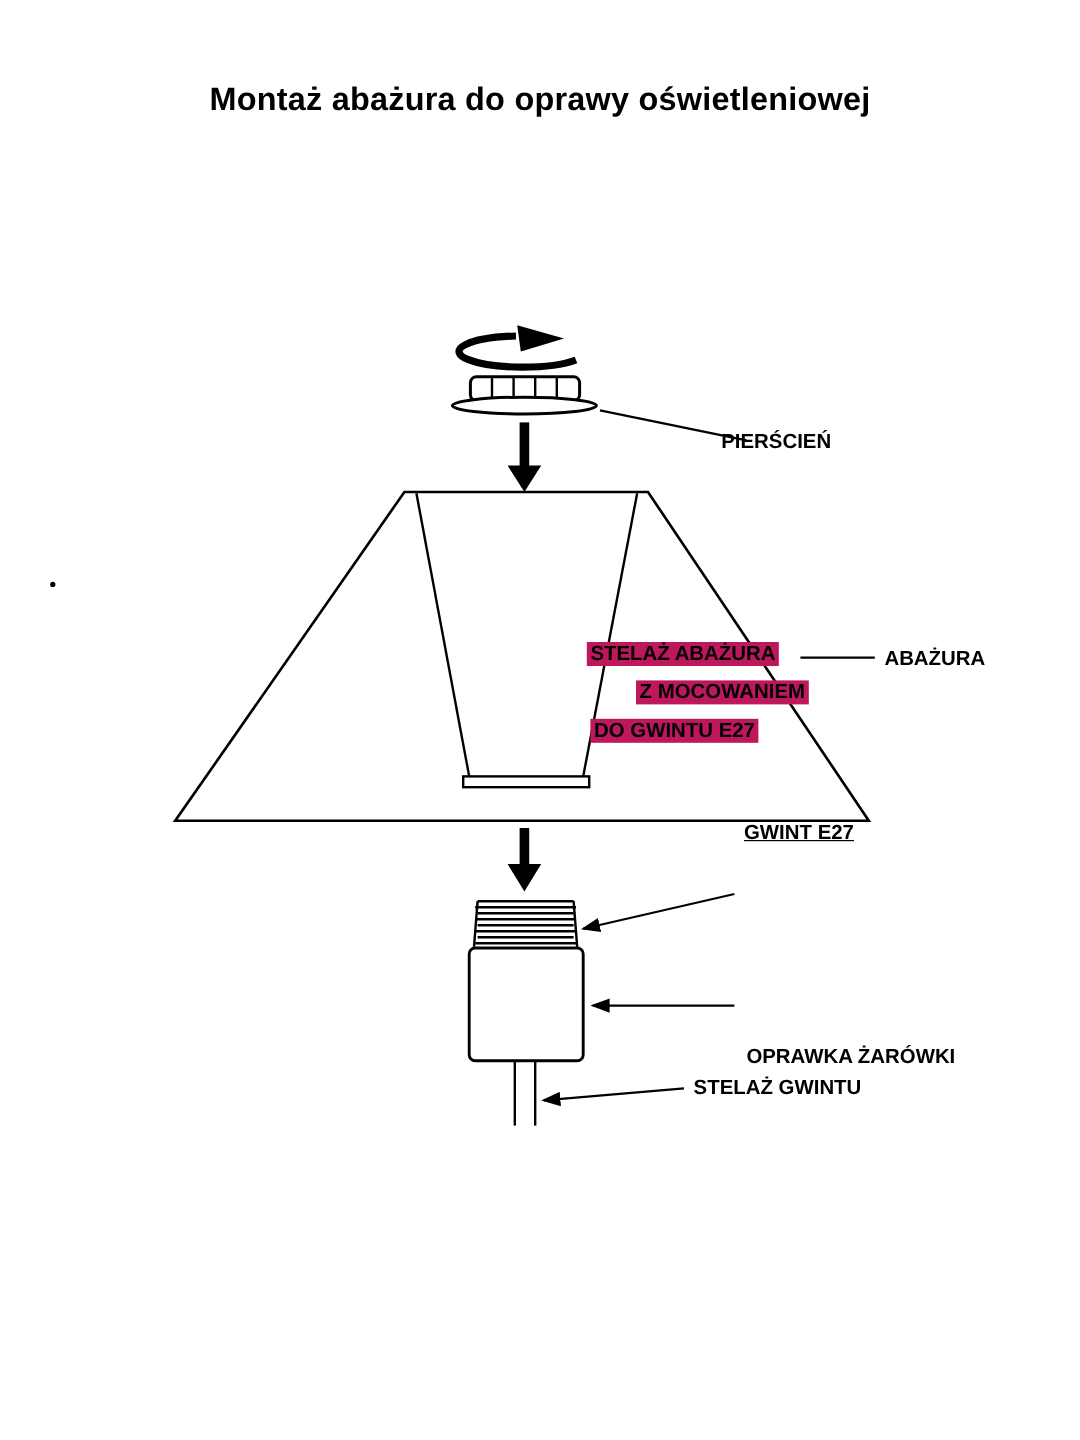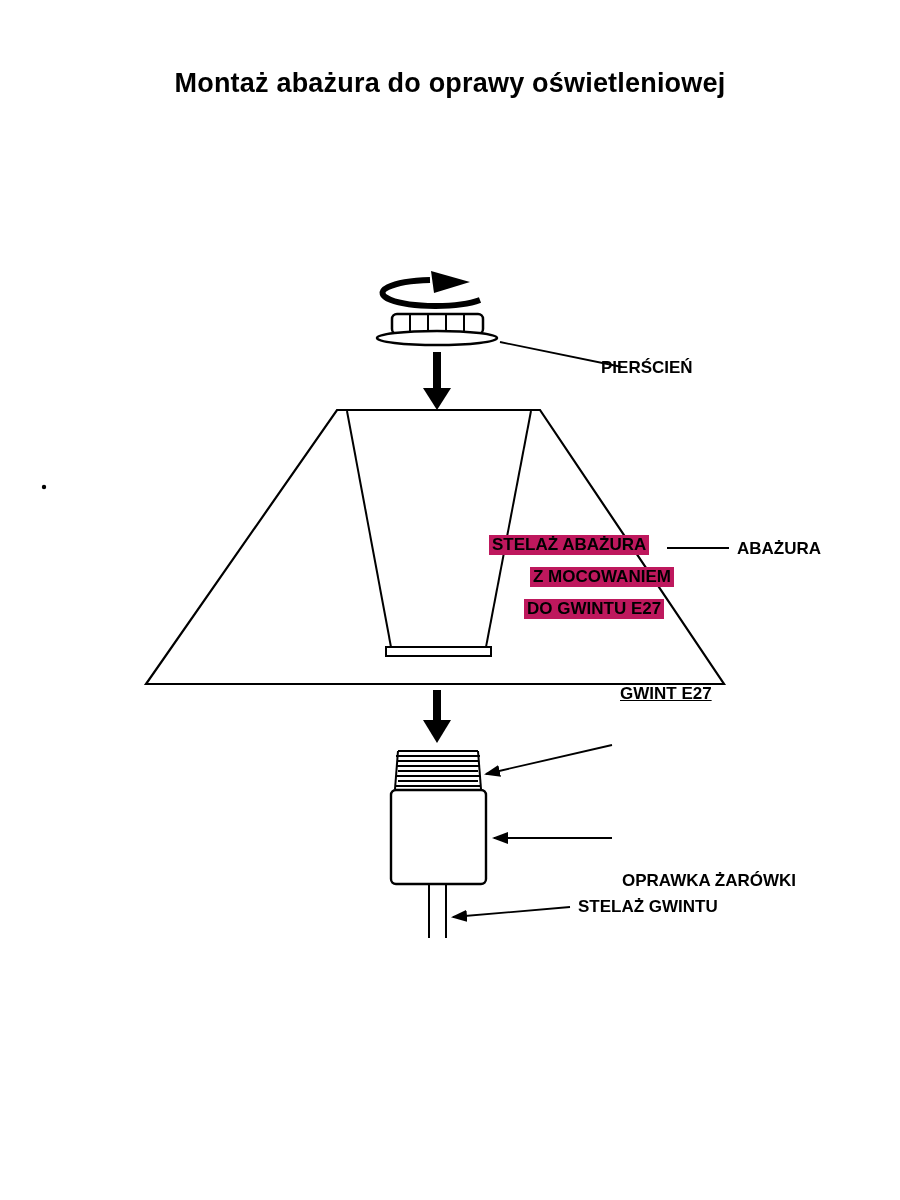--- a/index.html
+++ b/index.html
@@ -104,21 +104,21 @@
 
     <circle cx="44" cy="487" r="2.2" fill="#000"></circle>
   </svg>
 
   <div class="title">Montaż abażura do oprawy oświetleniowej</div>
 
   <div class="label" style="left:601px; top:358px;">PIERŚCIEŃ</div>
 
   <div class="label bg" style="left:489px; top:535px;">STELAŻ ABAŻURA</div>
   <div class="label bg" style="left:500px; top:567px;margin-left:30px;">Z MOCOWANIEM</div>
-  <div class="label bg" style="left:524px; top:599px;">DO GWINTU E27</div>
+  <div class="label bg" style="left:492px; top:599px;">DO GWINTU E27</div>
 
   <div class="label" style="left:737px; top:539px;">ABAŻURA</div>
 
   <div class="label" style="left:620px; top:684px;text-decoration:underline;">GWINT E27</div>
 
   <div class="label" style="left:622px; top:871px;">OPRAWKA ŻARÓWKI</div>
 
   <div class="label" style="left:578px; top:897px;">STELAŻ GWINTU</div>
 
 </div>

